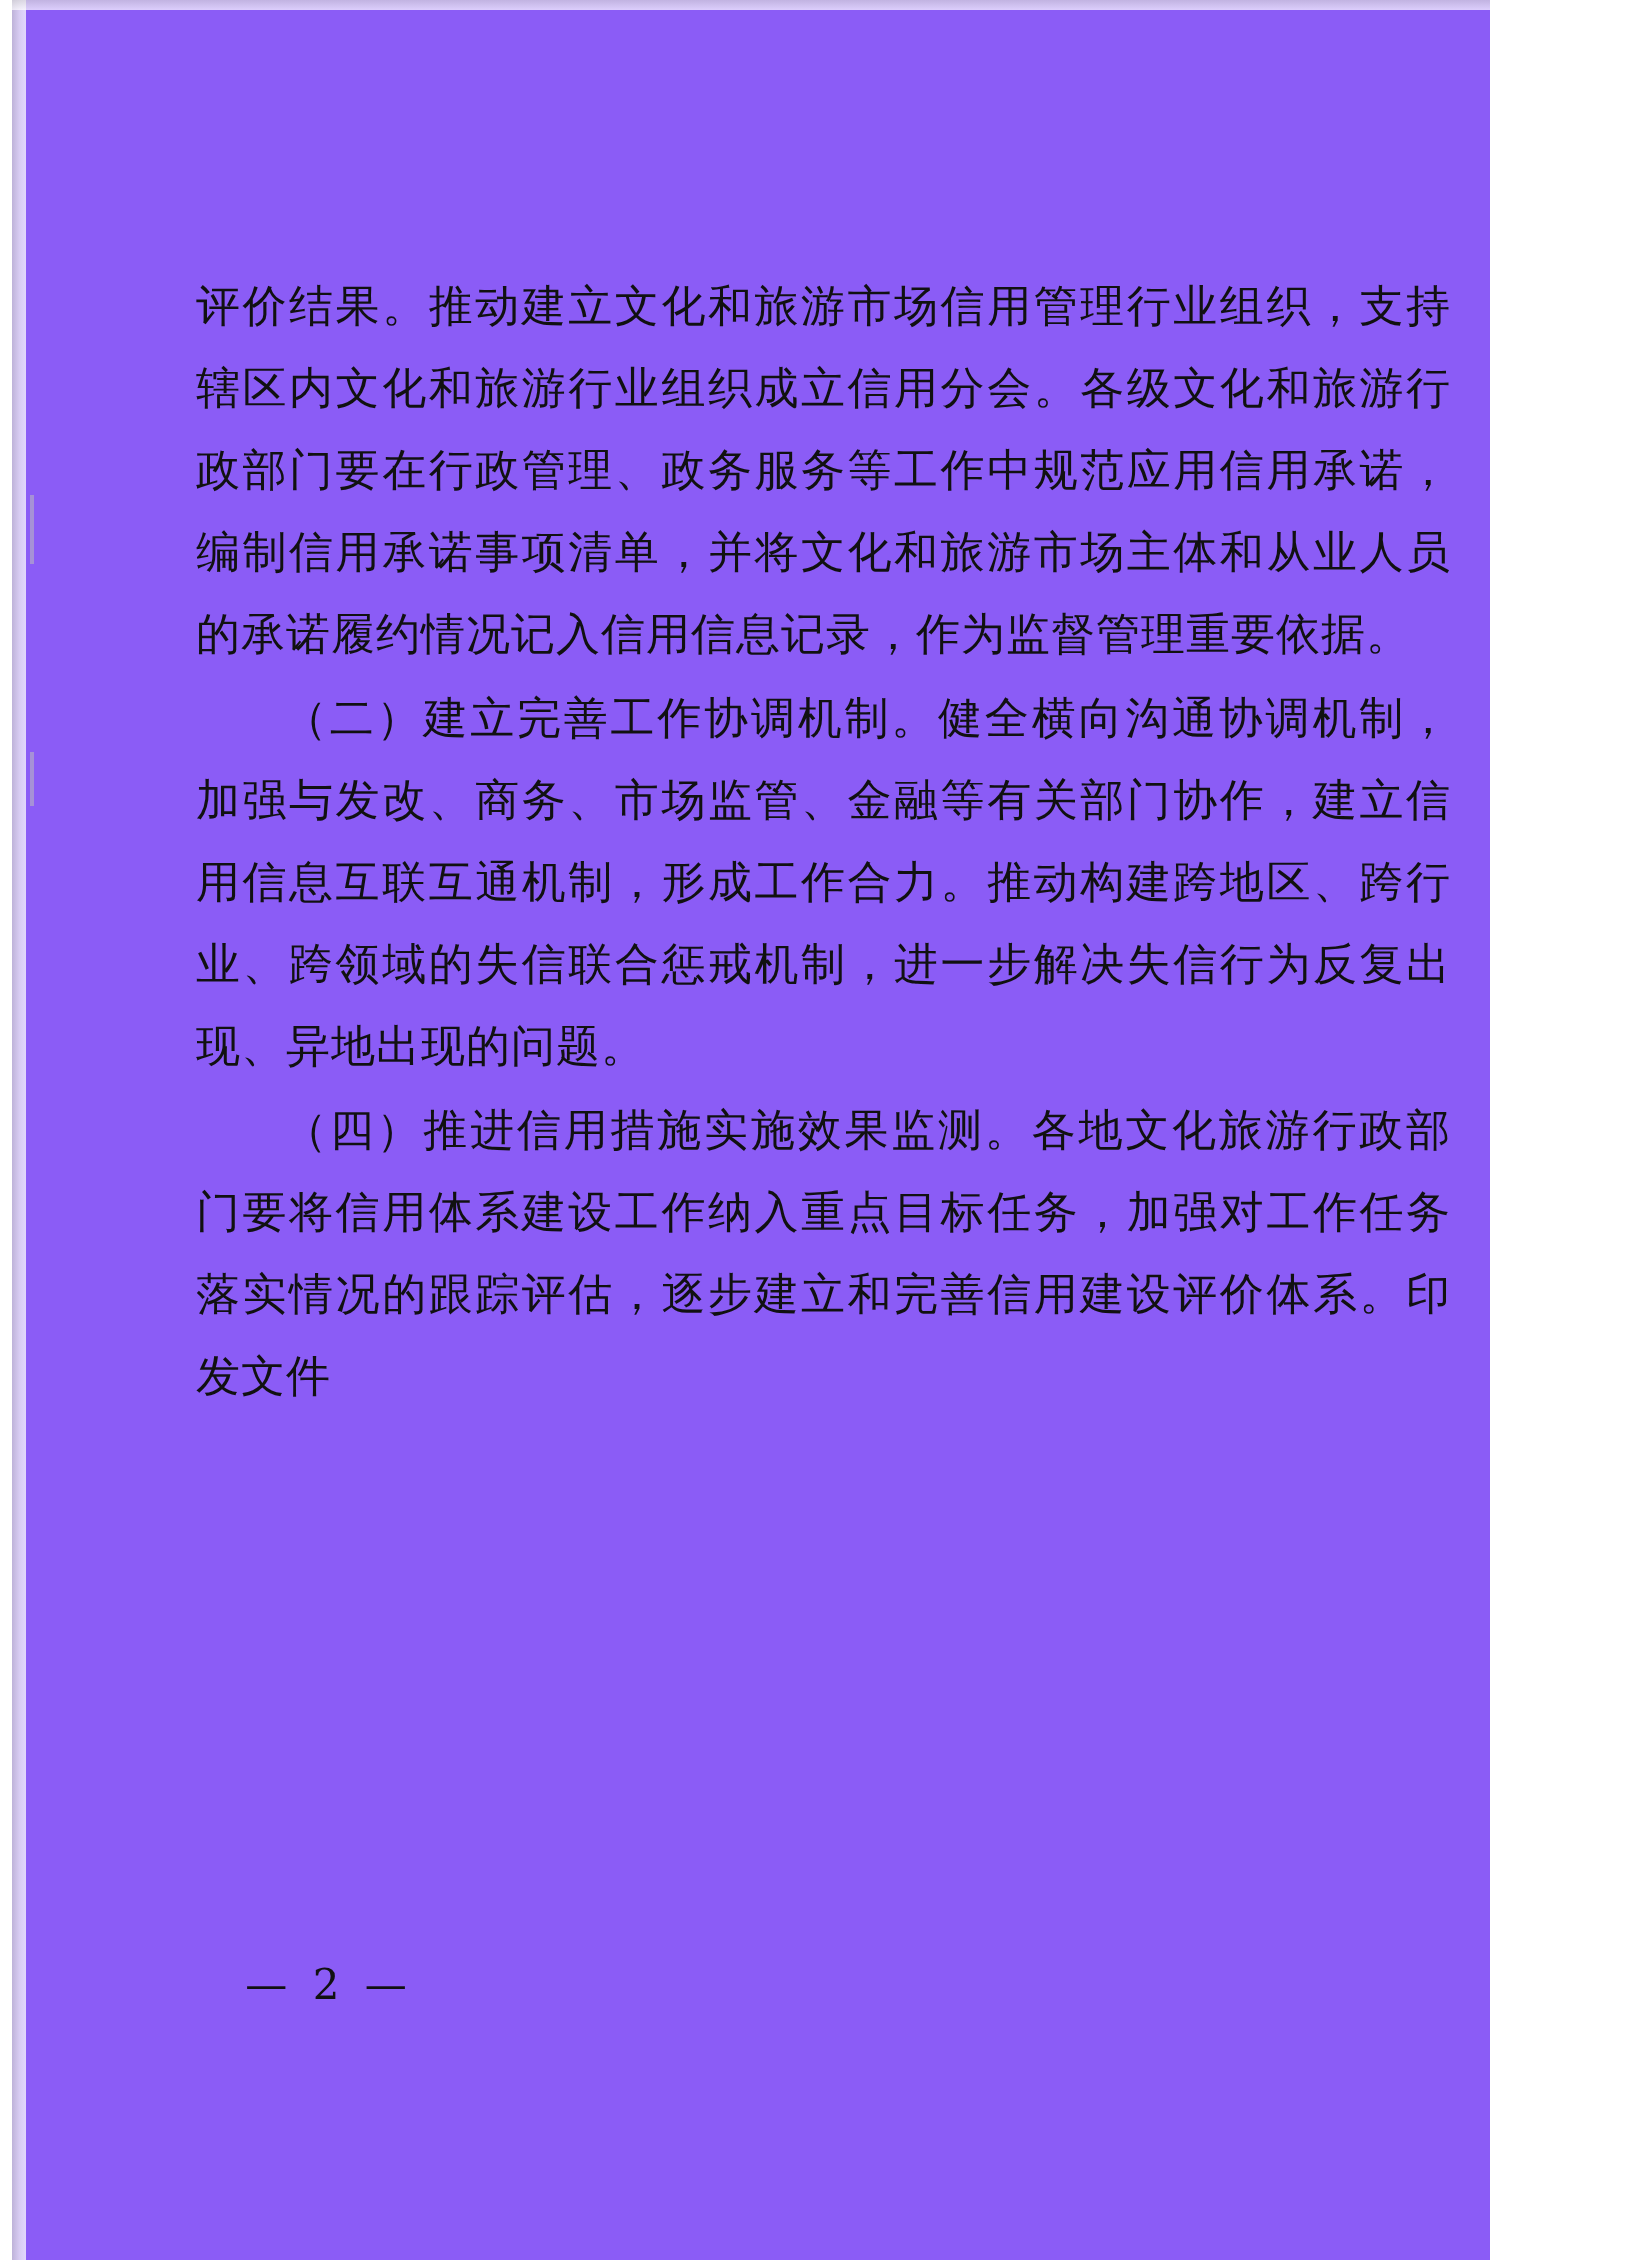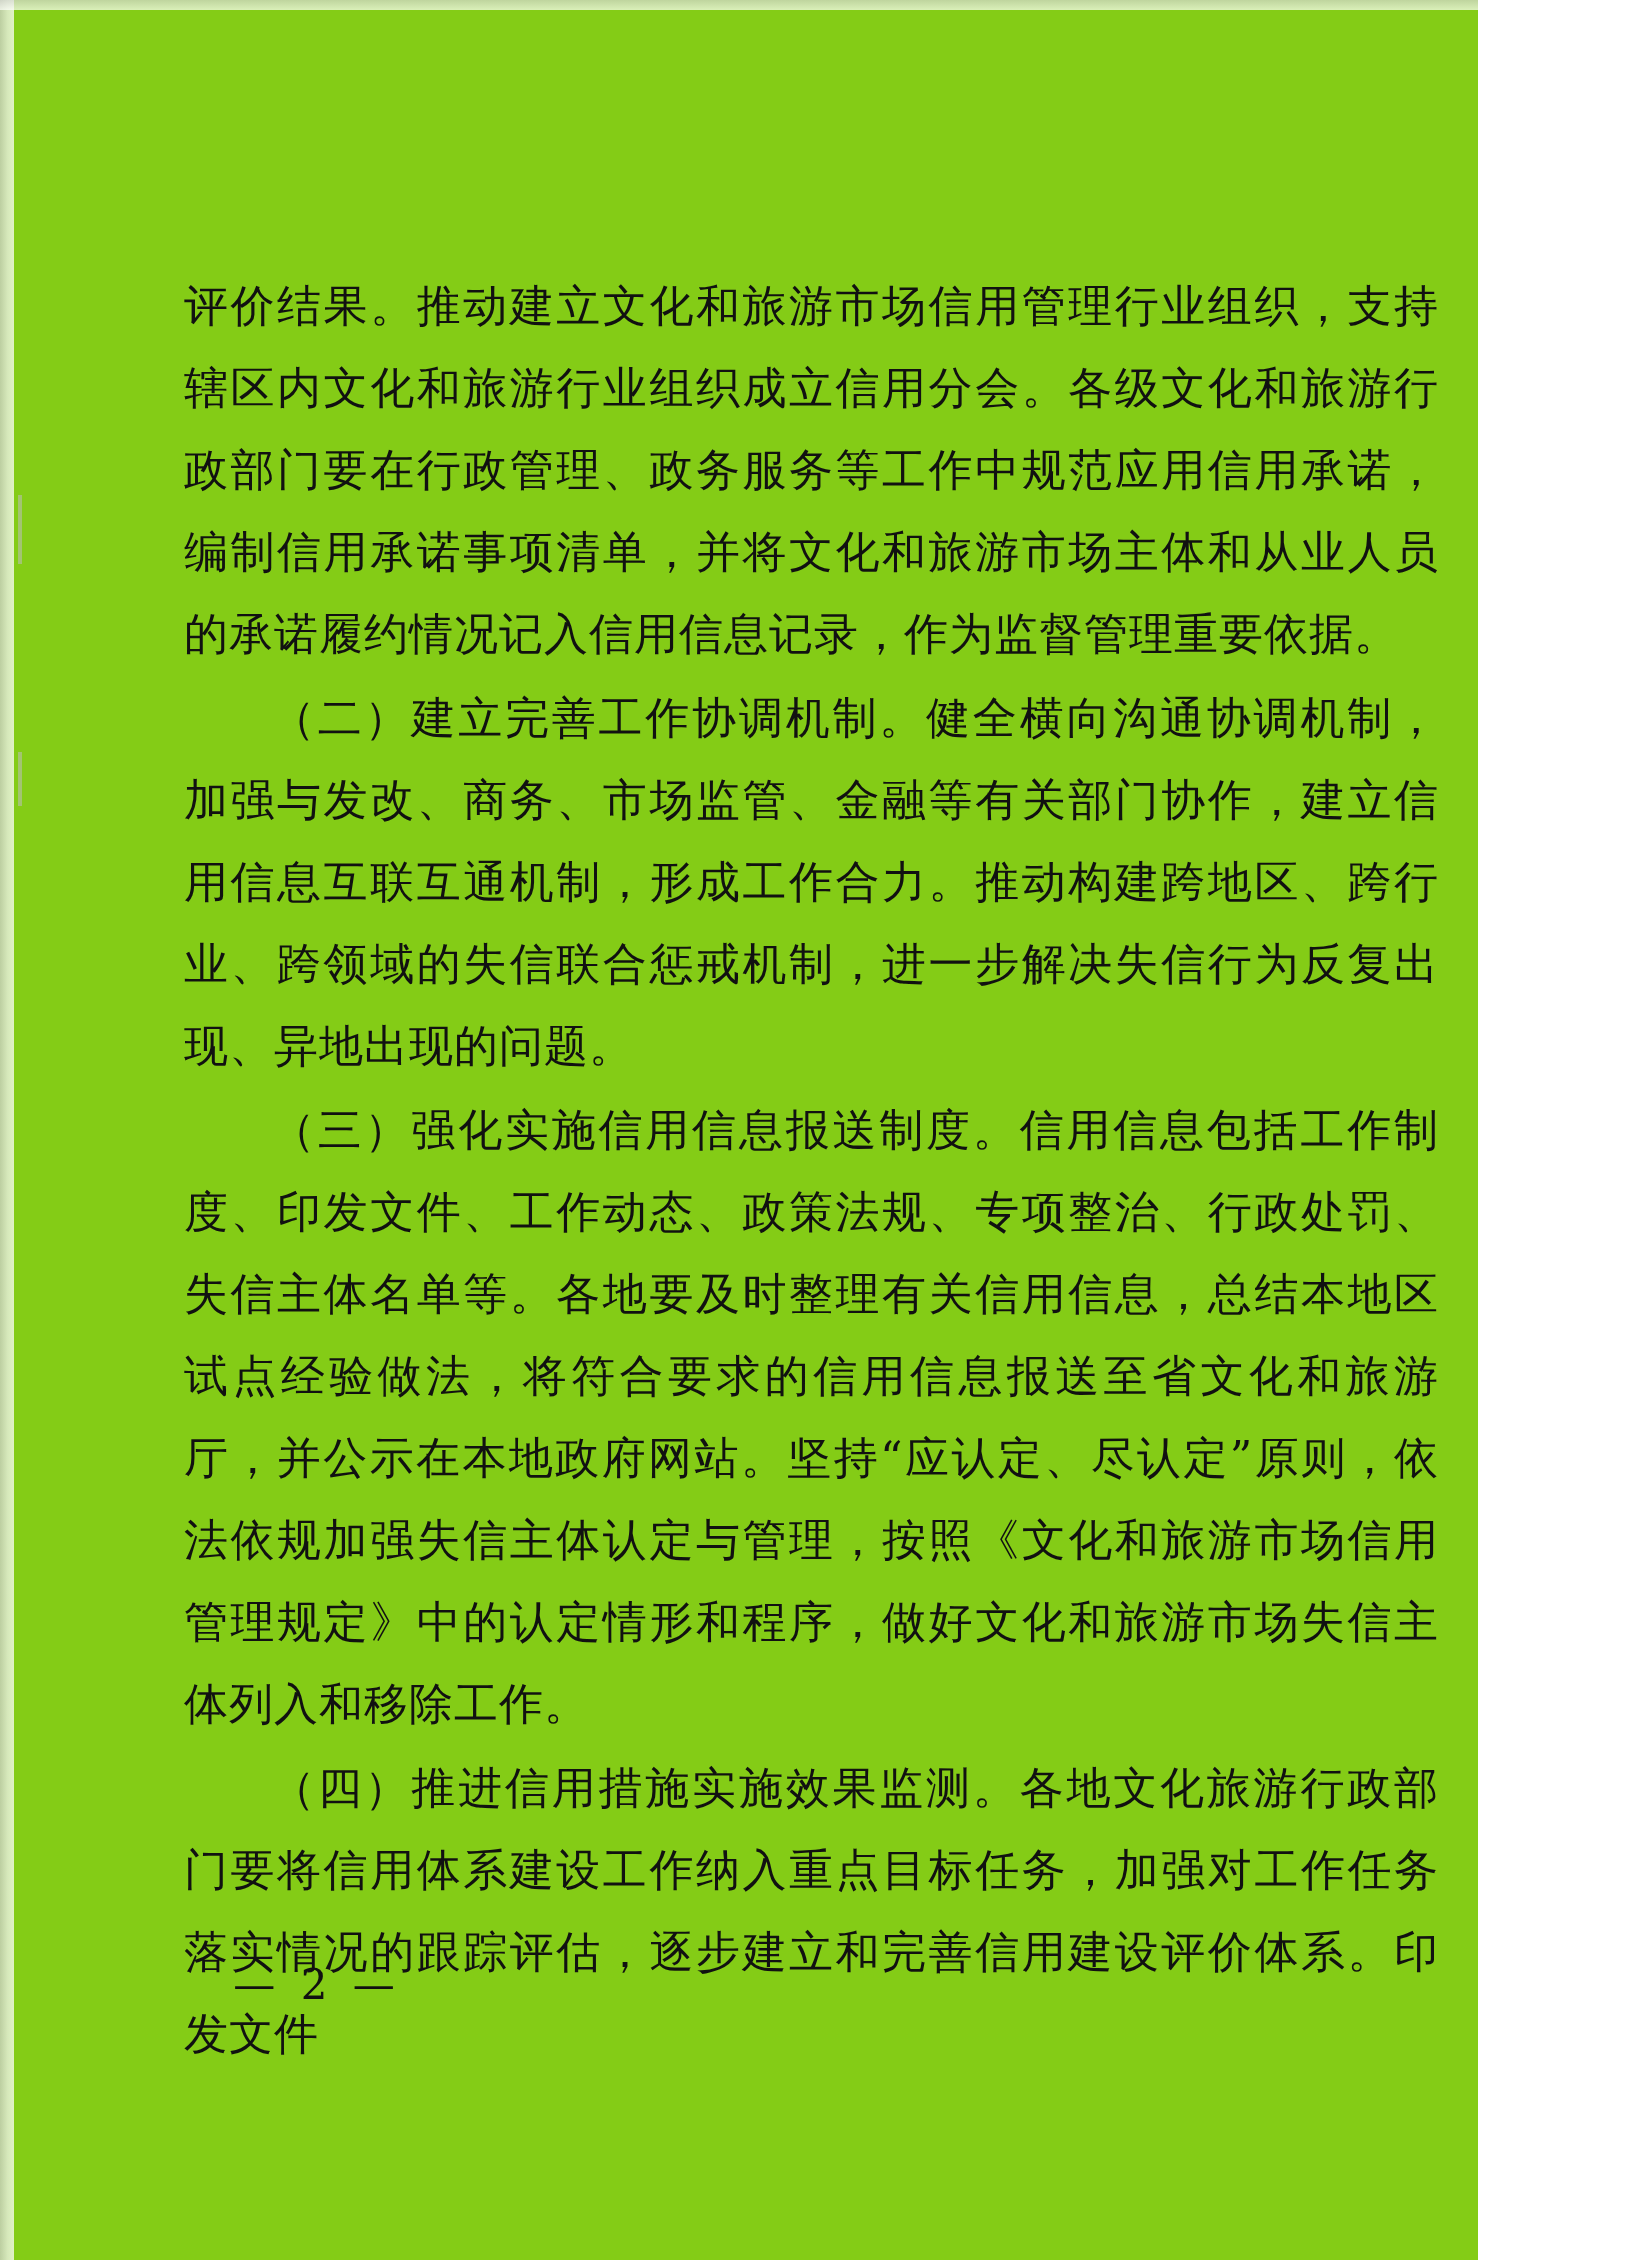--- a/index.html
+++ b/index.html
@@ -7,22 +7,23 @@
     padding: 0;
     background: #ffffff;
   }
   body {
     font-family: "DejaVu Serif", "Liberation Serif", serif;
   }
   .page {
     position: relative;
     width: 1478px;
     height: 2260px;
-    background: #84cc16;
+    background: #8b5cf6;
     overflow: hidden;
+    margin-left: 12px;
   }
   
   .scan-edge-left {
     position: absolute;
     left: 0;
     top: 0;
     width: 14px;
     height: 2260px;
     background: linear-gradient(to right, #cfcfcf 0%, #f2f2f2 55%, #ffffff 100%);
     opacity: 0.75;
@@ -87,21 +88,20 @@
   <div class="scan-edge-left"></div>
   <div class="scan-edge-top"></div>
   <div class="scan-mark m1"></div>
   <div class="scan-mark m2"></div>
   <div class="scan-mark m3"></div>
   <div class="scan-mark m4"></div>
 
   <div class="content">
     <p class="para">评价结果。推动建立文化和旅游市场信用管理行业组织，支持辖区内文化和旅游行业组织成立信用分会。各级文化和旅游行政部门要在行政管理、政务服务等工作中规范应用信用承诺，编制信用承诺事项清单，并将文化和旅游市场主体和从业人员的承诺履约情况记入信用信息记录，作为监督管理重要依据。</p>
     <p class="para indent">（二）建立完善工作协调机制。健全横向沟通协调机制，加强与发改、商务、市场监管、金融等有关部门协作，建立信用信息互联互通机制，形成工作合力。推动构建跨地区、跨行业、跨领域的失信联合惩戒机制，进一步解决失信行为反复出现、异地出现的问题。</p>
-    <p class="para indent">（三）强化实施信用信息报送制度。信用信息包括工作制度、印发文件、工作动态、政策法规、专项整治、行政处罚、失信主体名单等。各地要及时整理有关信用信息，总结本地区试点经验做法，将符合要求的信用信息报送至省文化和旅游厅，并公示在本地政府网站。坚持“应认定、尽认定”原则，依法依规加强失信主体认定与管理，按照《文化和旅游市场信用管理规定》中的认定情形和程序，做好文化和旅游市场失信主体列入和移除工作。</p>
     <p class="para indent">（四）推进信用措施实施效果监测。各地文化旅游行政部门要将信用体系建设工作纳入重点目标任务，加强对工作任务落实情况的跟踪评估，逐步建立和完善信用建设评价体系。印发文件</p>
   </div>
 
   <div class="page-number">
     <span class="pn-inner">— 2 —</span>
   </div>
 </div>
 
 
 </body></html>

